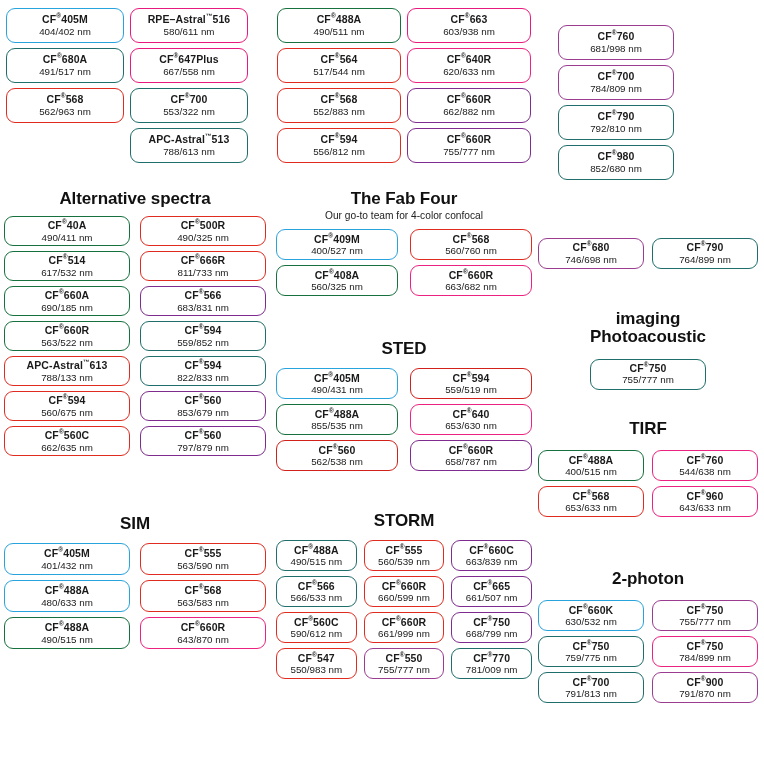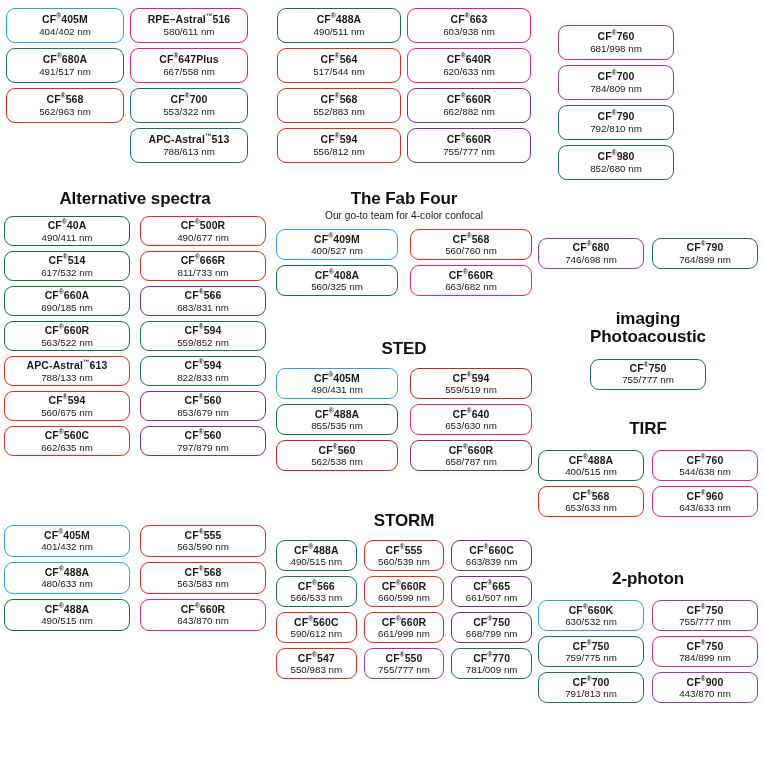--- a/index.html
+++ b/index.html
@@ -172,21 +172,21 @@
 
   <div class="blk" style="left:4px;top:190px;width:262px;">
     <div class="sec-title">Alternative spectra</div>
     <div class="grid col2" style="column-gap:10px;row-gap:5px;margin-top:8px;">
         <div class="pill" style="height: 30px; border-color: rgb(23, 113, 62);">
           <div class="nm">CF<sup>®</sup>40A</div>
           <div class="wl">490/411 nm</div>
         </div>
         <div class="pill" style="height: 30px; border-color: rgb(224, 43, 32);">
           <div class="nm">CF<sup>®</sup>500R</div>
-          <div class="wl">490/677 nm</div>
+          <div class="wl">490/325 nm</div>
         </div>
         <div class="pill" style="height: 30px; border-color: rgb(23, 113, 62);">
           <div class="nm">CF<sup>®</sup>514</div>
           <div class="wl">617/532 nm</div>
         </div>
         <div class="pill" style="height: 30px; border-color: rgb(224, 43, 32);">
           <div class="nm">CF<sup>®</sup>666R</div>
           <div class="wl">811/733 nm</div>
         </div>
         <div class="pill" style="height: 30px; border-color: rgb(23, 113, 62);">
@@ -226,20 +226,21 @@
           <div class="wl">662/635 nm</div>
         </div>
         <div class="pill" style="height: 30px; border-color: rgb(126, 44, 141);">
           <div class="nm">CF<sup>®</sup>560</div>
           <div class="wl">797/879 nm</div>
         </div>
       </div>
   </div>
 
   <div class="blk" style="left:4px;top:515px;width:262px;">
+    <div class="sec-title">SIM</div>
     <div class="grid col2" style="column-gap:10px;row-gap:5px;margin-top:10px;">
         <div class="pill" style="height: 32px; border-color: rgb(41, 163, 220);">
           <div class="nm">CF<sup>®</sup>405M</div>
           <div class="wl">401/432 nm</div>
         </div>
         <div class="pill" style="height: 32px; border-color: rgb(224, 43, 32);">
           <div class="nm">CF<sup>®</sup>555</div>
           <div class="wl">563/590 nm</div>
         </div>
         <div class="pill" style="height: 32px; border-color: rgb(41, 163, 220);">
@@ -432,18 +433,18 @@
         <div class="pill" style="height: 31px; border-color: rgb(236, 34, 128);">
           <div class="nm">CF<sup>®</sup>750</div>
           <div class="wl">784/899 nm</div>
         </div>
         <div class="pill" style="height: 31px; border-color: rgb(31, 110, 107);">
           <div class="nm">CF<sup>®</sup>700</div>
           <div class="wl">791/813 nm</div>
         </div>
         <div class="pill" style="height: 31px; border-color: rgb(155, 60, 145);">
           <div class="nm">CF<sup>®</sup>900</div>
-          <div class="wl">443/870 nm</div>
+          <div class="wl">791/870 nm</div>
         </div>
       </div>
   </div>
 
 </div>
 
 </body></html>

